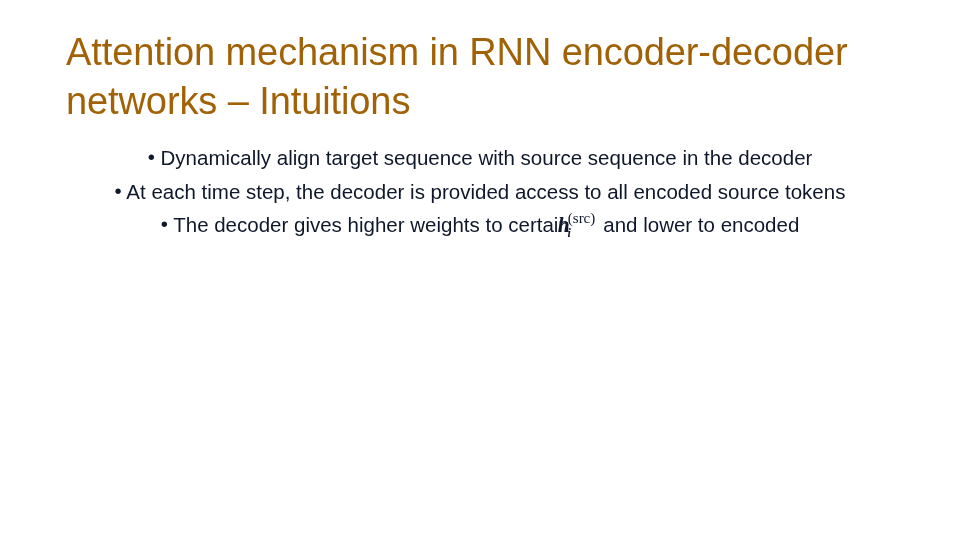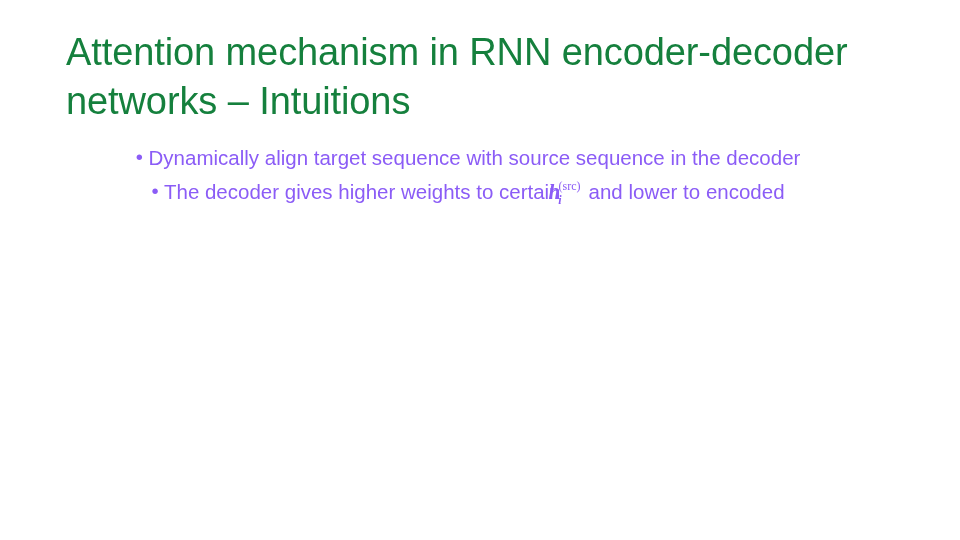--- a/index.html
+++ b/index.html
@@ -25,33 +25,33 @@
   
   .slide-title {
     position: absolute;
     left: 66px;
     top: 28px;
     width: 830px;
     font-size: 38px;
     font-weight: 300;
     line-height: 1.28;
     letter-spacing: -0.1px;
-    color: #15803d;
+    color: #a16207;
     white-space: pre-wrap;
   }
 
   
   .body-block {
     position: absolute;
-    left: 48px;
+    left: 60px;
     top: 143px;
     width: 840px;
     font-size: 20.5px;
     line-height: 1.49;
-    color: #8b5cf6;
+    color: #0f172a;
     text-align: center;
   }
   .bullet-item {
     display: block;
     margin: 0 0 3px 0;
     text-align: center;
   }
   .bullet-inner {
     display: inline-block;
     text-align: left;
@@ -88,21 +88,21 @@
     font-weight: bold;
     font-size: 12px;
     font-family: "Liberation Serif", serif;
     position: relative;
     top: 5px;
     left: -2px;
   }
   .math-sup {
     font-style: normal;
     font-weight: normal;
-    font-size: 12px;
+    font-size: 15px;
     font-family: "Liberation Serif", serif;
     position: relative;
     top: -9px;
     left: -5px;
   }
 </style>
 </head>
 <body>
 
 <div class="slide">
@@ -110,20 +110,24 @@
   <div class="slide-title">Attention mechanism in RNN encoder-decoder networks – Intuitions</div>
 
   <div class="body-block">
 
     <div class="bullet-item">
       <span class="bullet-inner"><span class="bullet-dot">•</span>
         <span class="bullet-text">Dynamically align target sequence with source sequence in the decoder</span></span>
     </div>
 
 
+    <div class="bullet-item">
+      <span class="bullet-inner"><span class="bullet-dot">•</span>
+        <span class="bullet-text">At each time step, the decoder is provided access to all encoded source tokens</span></span>
+    </div>
 
     <div class="bullet-item">
       <span class="bullet-inner"><span class="bullet-dot">•</span>
         <span class="bullet-text">The decoder gives higher weights to certain</span><span class="math-inline"><span class="math-base">h</span><span class="math-sub">i</span><span class="math-sup">(src)</span></span><span class="bullet-text">and lower to encoded</span></span>
     </div>
 
   </div>
 </div>
 
 </body></html>

